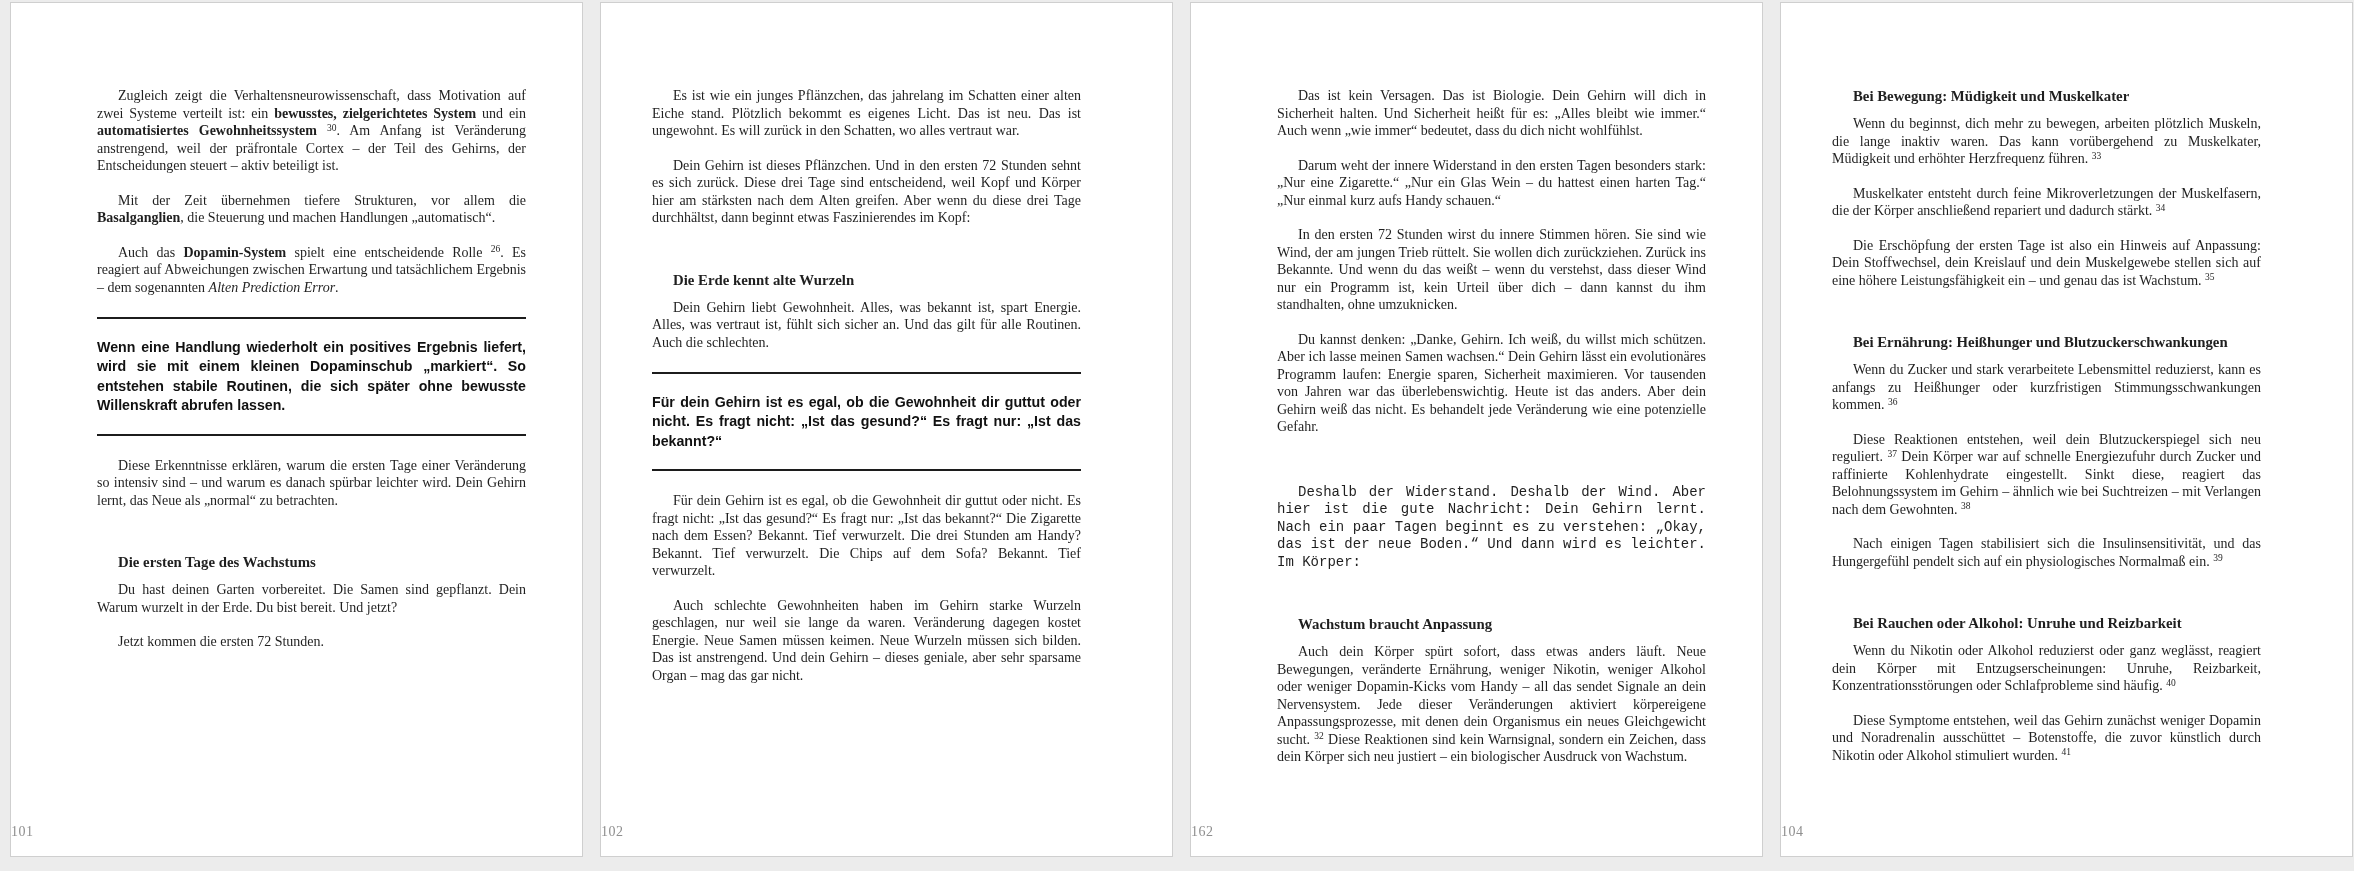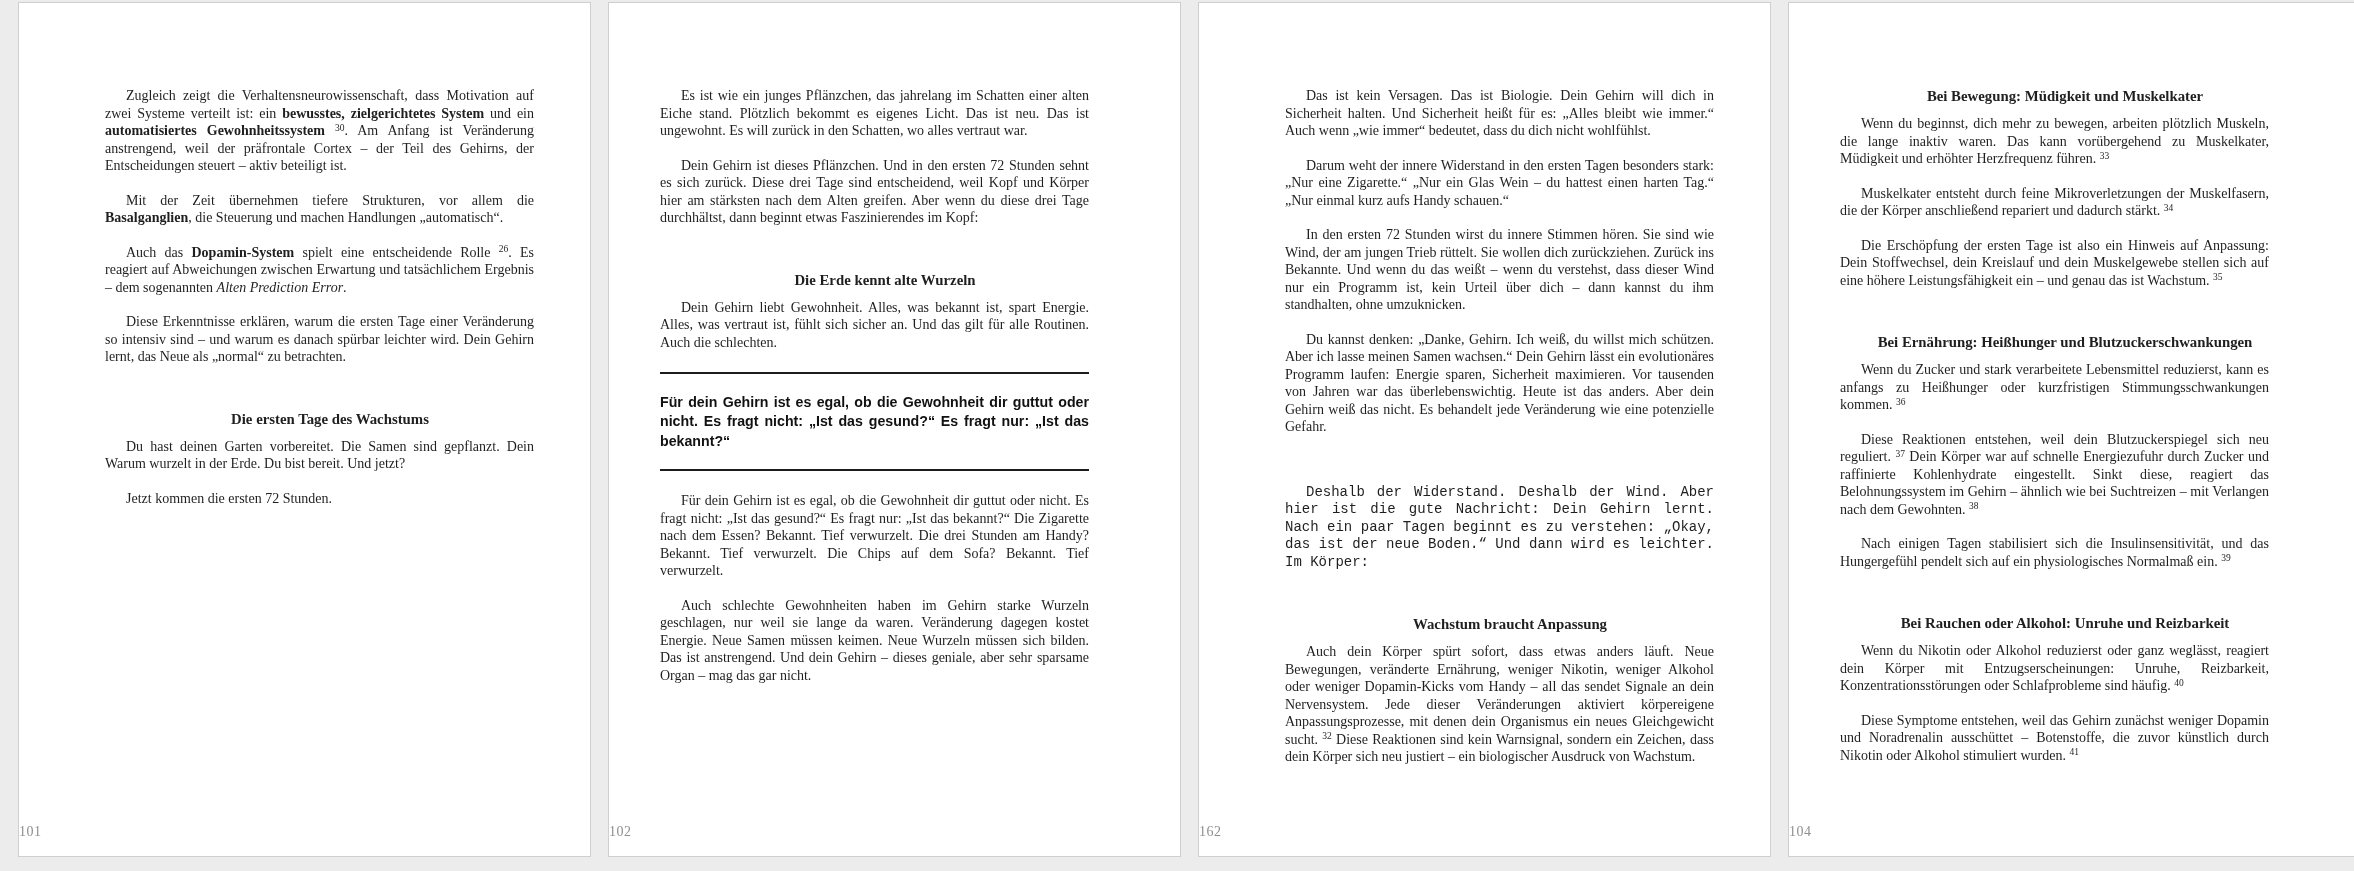--- a/index.html
+++ b/index.html
@@ -15,21 +15,21 @@
   body {
     width: 2354px; height: 871px;
     background: var(--bg);
     font-family: "Liberation Serif", "DejaVu Serif", serif;
     overflow: hidden;
   }
   .viewer {
     width: 1888px; height: 871px;
     display: flex;
     gap: 17px;
-    padding: 2px 0 0 18px;
+    padding: 2px 0 0 10px;
   }
   .page {
     flex: none;
     width: 573px; height: 855px;
     background: var(--page-bg);
     border: 1px solid var(--page-border);
     position: relative;
   }
   .page-content { width: 100%; }
   .page.odd  .page-content { padding: 84px 56px 0 86px; }
@@ -42,21 +42,20 @@
     text-align: justify;
     text-indent: 21px;
     margin-top: 17px;
   }
   .block.heading {
     font-size: 14.8px;
     font-weight: bold;
     line-height: 18px;
     text-indent: 21px;
     margin-top: 44px;
-    text-align: center;
   }
   .block.heading + .block.paragraph { margin-top: 10px; }
   .block:first-child { margin-top: 0; }
   .block.gap-before { margin-top: 48px; font-family: Liberation Mono, monospace; }
   .block.callout {
     font-family: "Liberation Sans", "DejaVu Sans", sans-serif;
     font-weight: 700;
     font-size: 14.2px;
     line-height: 19.4px;
     text-align: justify;
@@ -87,20 +86,21 @@
 </style>
 </head>
 <body>
 
 <div class="viewer" id="viewer">
     <div class="page odd">
       <div class="page-content">
         <div class="block paragraph"><span class="">Zugleich zeigt die Verhaltensneurowissenschaft, dass Motivation auf zwei Systeme verteilt ist: ein </span><span class="b">bewusstes, zielgerichtetes System</span><span class=""> und ein </span><span class="b">automatisiertes Gewohnheitssystem</span><span class=""> </span><sup>30</sup><span class="">. Am Anfang ist Veränderung anstrengend, weil der präfrontale Cortex – der Teil des Gehirns, der Entscheidungen steuert – aktiv beteiligt ist.</span></div>
         <div class="block paragraph"><span class="">Mit der Zeit übernehmen tiefere Strukturen, vor allem die </span><span class="b">Basalganglien</span><span class="">, die Steuerung und machen Handlungen „automatisch“.</span></div>
         <div class="block paragraph"><span class="">Auch das </span><span class="b">Dopamin-System</span><span class=""> spielt eine entscheidende Rolle </span><sup>26</sup><span class="">. Es reagiert auf Abweichungen zwischen Erwartung und tatsächlichem Ergebnis – dem sogenannten </span><span class=" i">Alten Prediction Error</span><span class="">.</span></div>
+        <div class="block callout"><span class="">Wenn eine Handlung wiederholt ein positives Ergebnis liefert, wird sie mit einem kleinen Dopaminschub „markiert“. So entstehen stabile Routinen, die sich später ohne bewusste Willenskraft abrufen lassen.</span></div>
         <div class="block paragraph"><span class="">Diese Erkenntnisse erklären, warum die ersten Tage einer Veränderung so intensiv sind – und warum es danach spürbar leichter wird. Dein Gehirn lernt, das Neue als „normal“ zu betrachten.</span></div>
         <div class="block heading"><span class="">Die ersten Tage des Wachstums</span></div>
         <div class="block paragraph"><span class="">Du hast deinen Garten vorbereitet. Die Samen sind gepflanzt. Dein Warum wurzelt in der Erde. Du bist bereit. Und jetzt?</span></div>
         <div class="block paragraph"><span class="">Jetzt kommen die ersten 72 Stunden.</span></div>
       </div>
       <div class="page-number">101</div>
     </div>
     <div class="page even">
       <div class="page-content">
         <div class="block paragraph"><span class="">Es ist wie ein junges Pflänzchen, das jahrelang im Schatten einer alten Eiche stand. Plötzlich bekommt es eigenes Licht. Das ist neu. Das ist ungewohnt. Es will zurück in den Schatten, wo alles vertraut war.</span></div>

